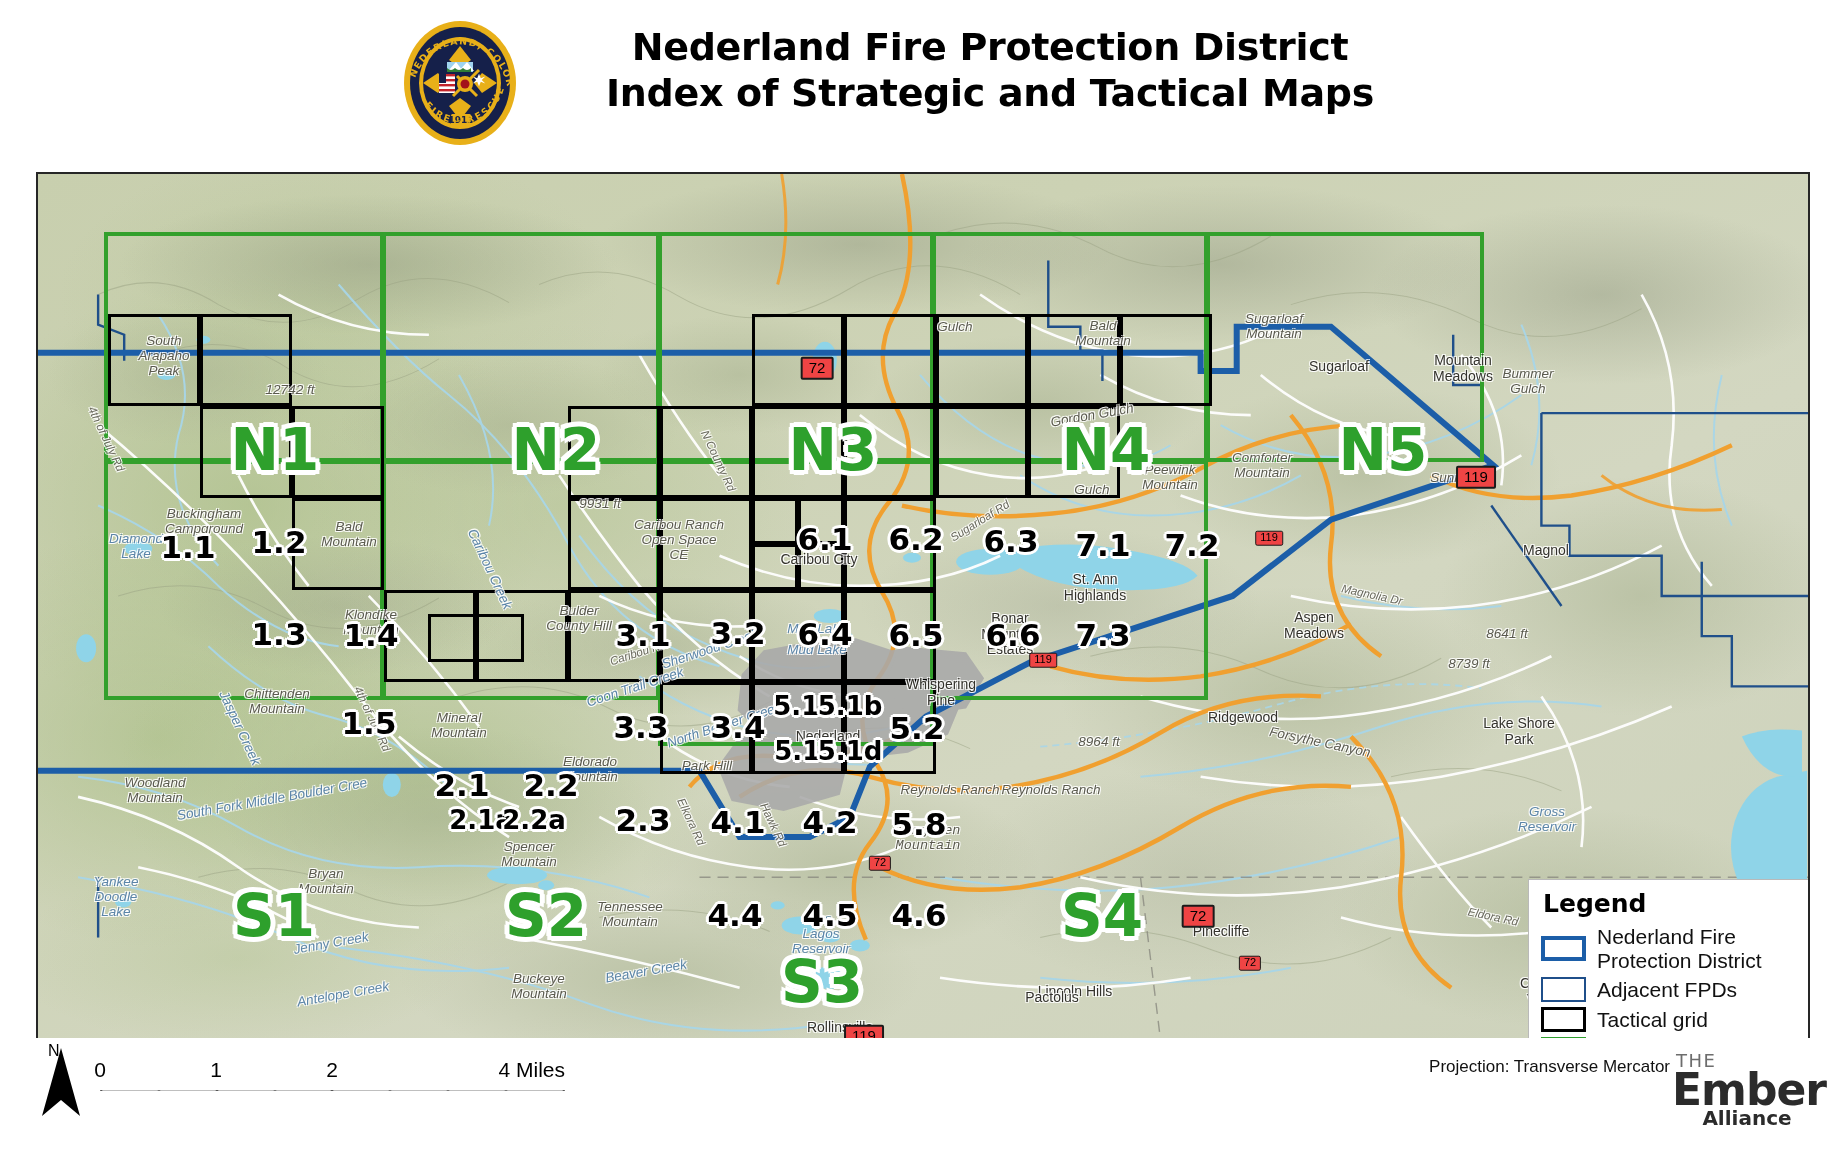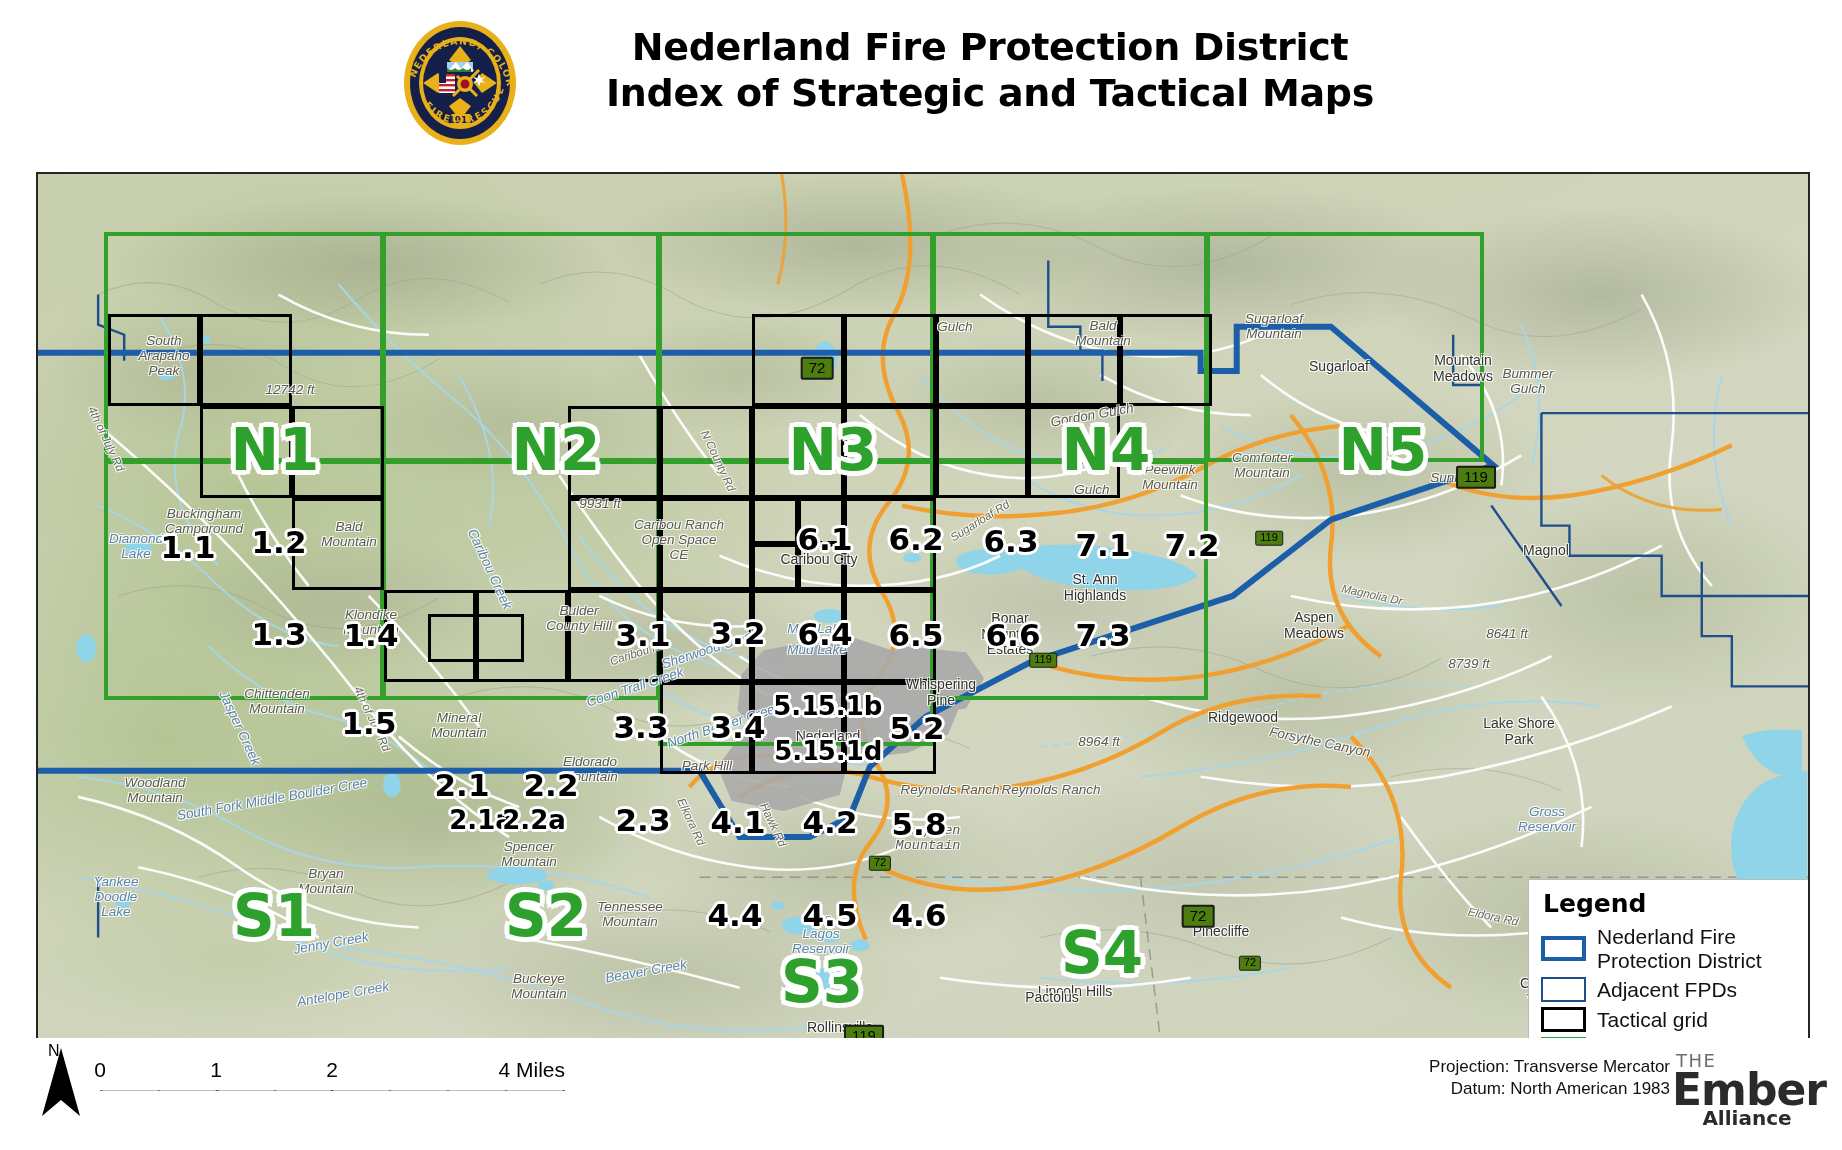--- a/index.html
+++ b/index.html
@@ -53,21 +53,21 @@
   .place.water{font-style:italic;color:#5b85a8;}
   .place.town{color:#33322c;font-size:14px;}
   .place.road{font-style:italic;font-size:11.5px;color:#6a6a5e;}
   .place.rot-n18{transform:translate(-50%,-50%) rotate(-18deg);}
   .place.rot-n10{transform:translate(-50%,-50%) rotate(-10deg);}
   .place.rot-n32{transform:translate(-50%,-50%) rotate(-32deg);}
   .place.rot-p12{transform:translate(-50%,-50%) rotate(12deg);}
   .place.rot-p65{transform:translate(-50%,-50%) rotate(65deg);}
 
   
-  .shield{position:absolute;background:#4d7c0f;border:2px solid #1a1a1a;border-radius:2px;
+  .shield{position:absolute;background:#ef4444;border:2px solid #1a1a1a;border-radius:2px;
           font-family:"Liberation Sans",sans-serif;font-size:15px;font-weight:normal;
           color:#000;padding:1px 6px 2px 6px;line-height:1.05;
           transform:translate(-50%,-50%);white-space:nowrap;}
   .shield.sm{font-size:11px;padding:0 4px 1px 4px;border-width:1px;}
 
   
   #legend{position:absolute;left:1490px;top:705px;width:283px;
           background:#fff;border:1px solid #b9b9b9;padding:9px 12px 11px 12px;
           box-sizing:border-box;}
   #legend-title{font-family:"DejaVu Sans",sans-serif;font-weight:bold;font-size:25px;
@@ -585,21 +585,21 @@
 
   <div id="strat-label-layer">
       <div class="strat-label" style="left: 237px; top: 276px;">N1</div>
       <div class="strat-label" style="left: 518px; top: 276px;">N2</div>
       <div class="strat-label" style="left: 795px; top: 276px;">N3</div>
       <div class="strat-label" style="left: 1068px; top: 276px;">N4</div>
       <div class="strat-label" style="left: 1345px; top: 276px;">N5</div>
       <div class="strat-label" style="left: 236px; top: 742px;">S1</div>
       <div class="strat-label" style="left: 508px; top: 742px;">S2</div>
       <div class="strat-label" style="left: 784px; top: 808px;">S3</div>
-      <div class="strat-label" style="left: 1064px; top: 742px; margin-top: 37px;">S4</div>
+      <div class="strat-label" style="left: 1064px; top: 742px;">S4</div>
     </div>
 
   <div id="legend">
     <div id="legend-title">Legend</div>
     <div class="leg-row">
       <span class="leg-swatch sw-nfpd"></span>
       <span class="leg-text">Nederland Fire
 Protection District</span>
     </div>
     <div class="leg-row">
@@ -643,20 +643,19 @@
       <line x1="290" y1="6" x2="290" y2="14"></line>
       <line x1="348" y1="6" x2="348" y2="14"></line>
       <line x1="406" y1="6" x2="406" y2="14"></line>
       <line x1="464" y1="2" x2="464" y2="14"></line>
     </g>
   </svg>
 </div>
 
 <div id="credits">
   <div>Projection: Transverse Mercator</div>
-  <div>Datum: North American 1983</div>
 </div>
 
 <div id="ember">
   <div class="the">THE</div>
   <div class="ember">Ember</div>
   <div class="alliance">Alliance</div>
 </div>
 
 </body></html>

